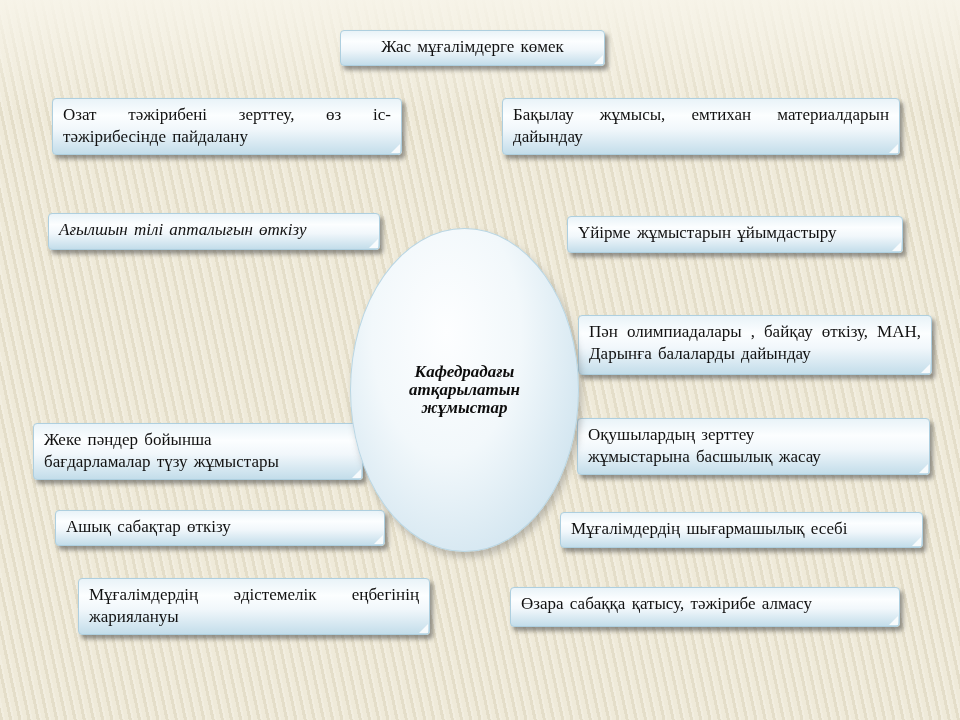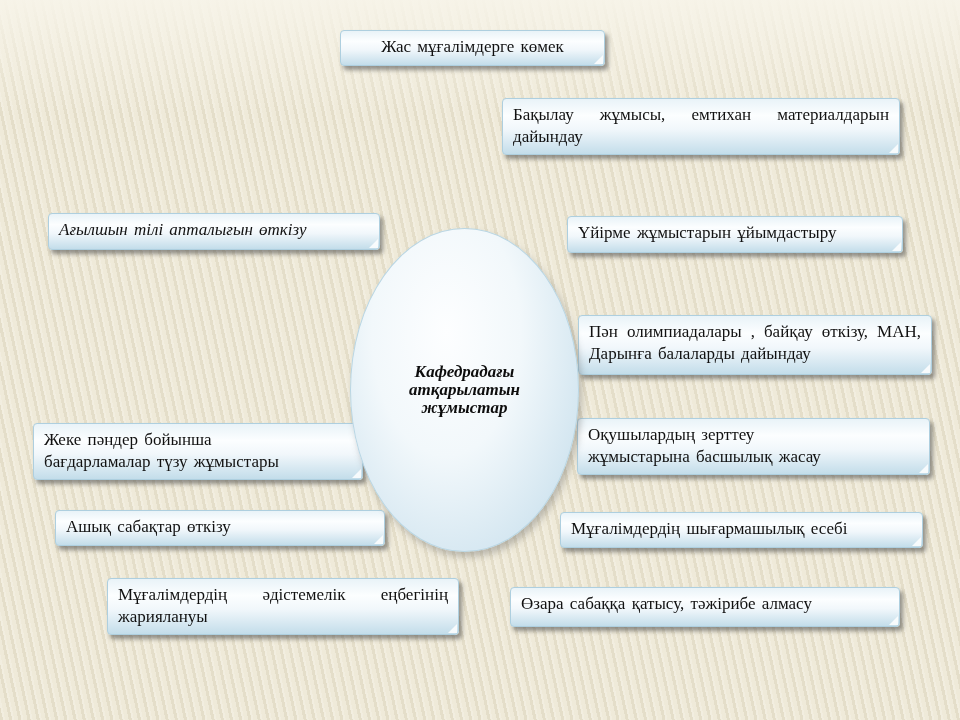--- a/index.html
+++ b/index.html
@@ -44,21 +44,21 @@
   .prewrap .lbl{white-space:pre-line;}
   .center-text .lbl{text-align:center;}
 
   
   .n-top{left:340px;top:30px;width:265px;min-height:36px;}
   .n-l1{left:52px; top:98px; width:350px;min-height:54px;}
   .n-l2{left:48px; top:213px;width:332px;min-height:37px;font-style:italic;}
   .n-l3{left:38px; top:310px;width:322px;min-height:57px;}
   .n-l4{left:33px; top:423px;width:330px;min-height:54px;}
   .n-l5{left:55px; top:510px;width:330px;min-height:36px;}
-  .n-l6{left:78px; top:578px;width:352px;min-height:57px;margin-left:29px;}
+  .n-l6{left:78px; top:578px;width:352px;min-height:57px;}
   .n-r1{left:502px;top:98px; width:398px;min-height:55px;}
   .n-r2{left:567px;top:216px;width:336px;min-height:37px;}
   .n-r3{left:578px;top:315px;width:354px;min-height:60px;}
   .n-r4{left:577px;top:418px;width:353px;min-height:52px;}
   .n-r5{left:560px;top:512px;width:363px;min-height:36px;}
   .n-r6{left:510px;top:587px;width:390px;min-height:40px;}
 
   .ellipse{
     position:absolute;
     left:350px;top:228px;width:227px;height:322px;
@@ -81,20 +81,23 @@
 </style>
 </head>
 <body>
 
 <div class="slide">
 
   <div class="node center-text n-top">
     <span class="lbl">Жас мұғалімдерге көмек</span>
   </div>
 
+  <div class="node just n-l1">
+    <span class="lbl">Озат тәжірибені зерттеу, өз іс-тәжірибесінде пайдалану</span>
+  </div>
   <div class="node n-l2">
     <span class="lbl">Ағылшын тілі апталығын өткізу</span>
   </div>
   <div class="node prewrap n-l4">
     <span class="lbl">Жеке пәндер бойынша
 бағдарламалар түзу жұмыстары</span>
   </div>
   <div class="node n-l5">
     <span class="lbl">Ашық сабақтар өткізу</span>
   </div>

